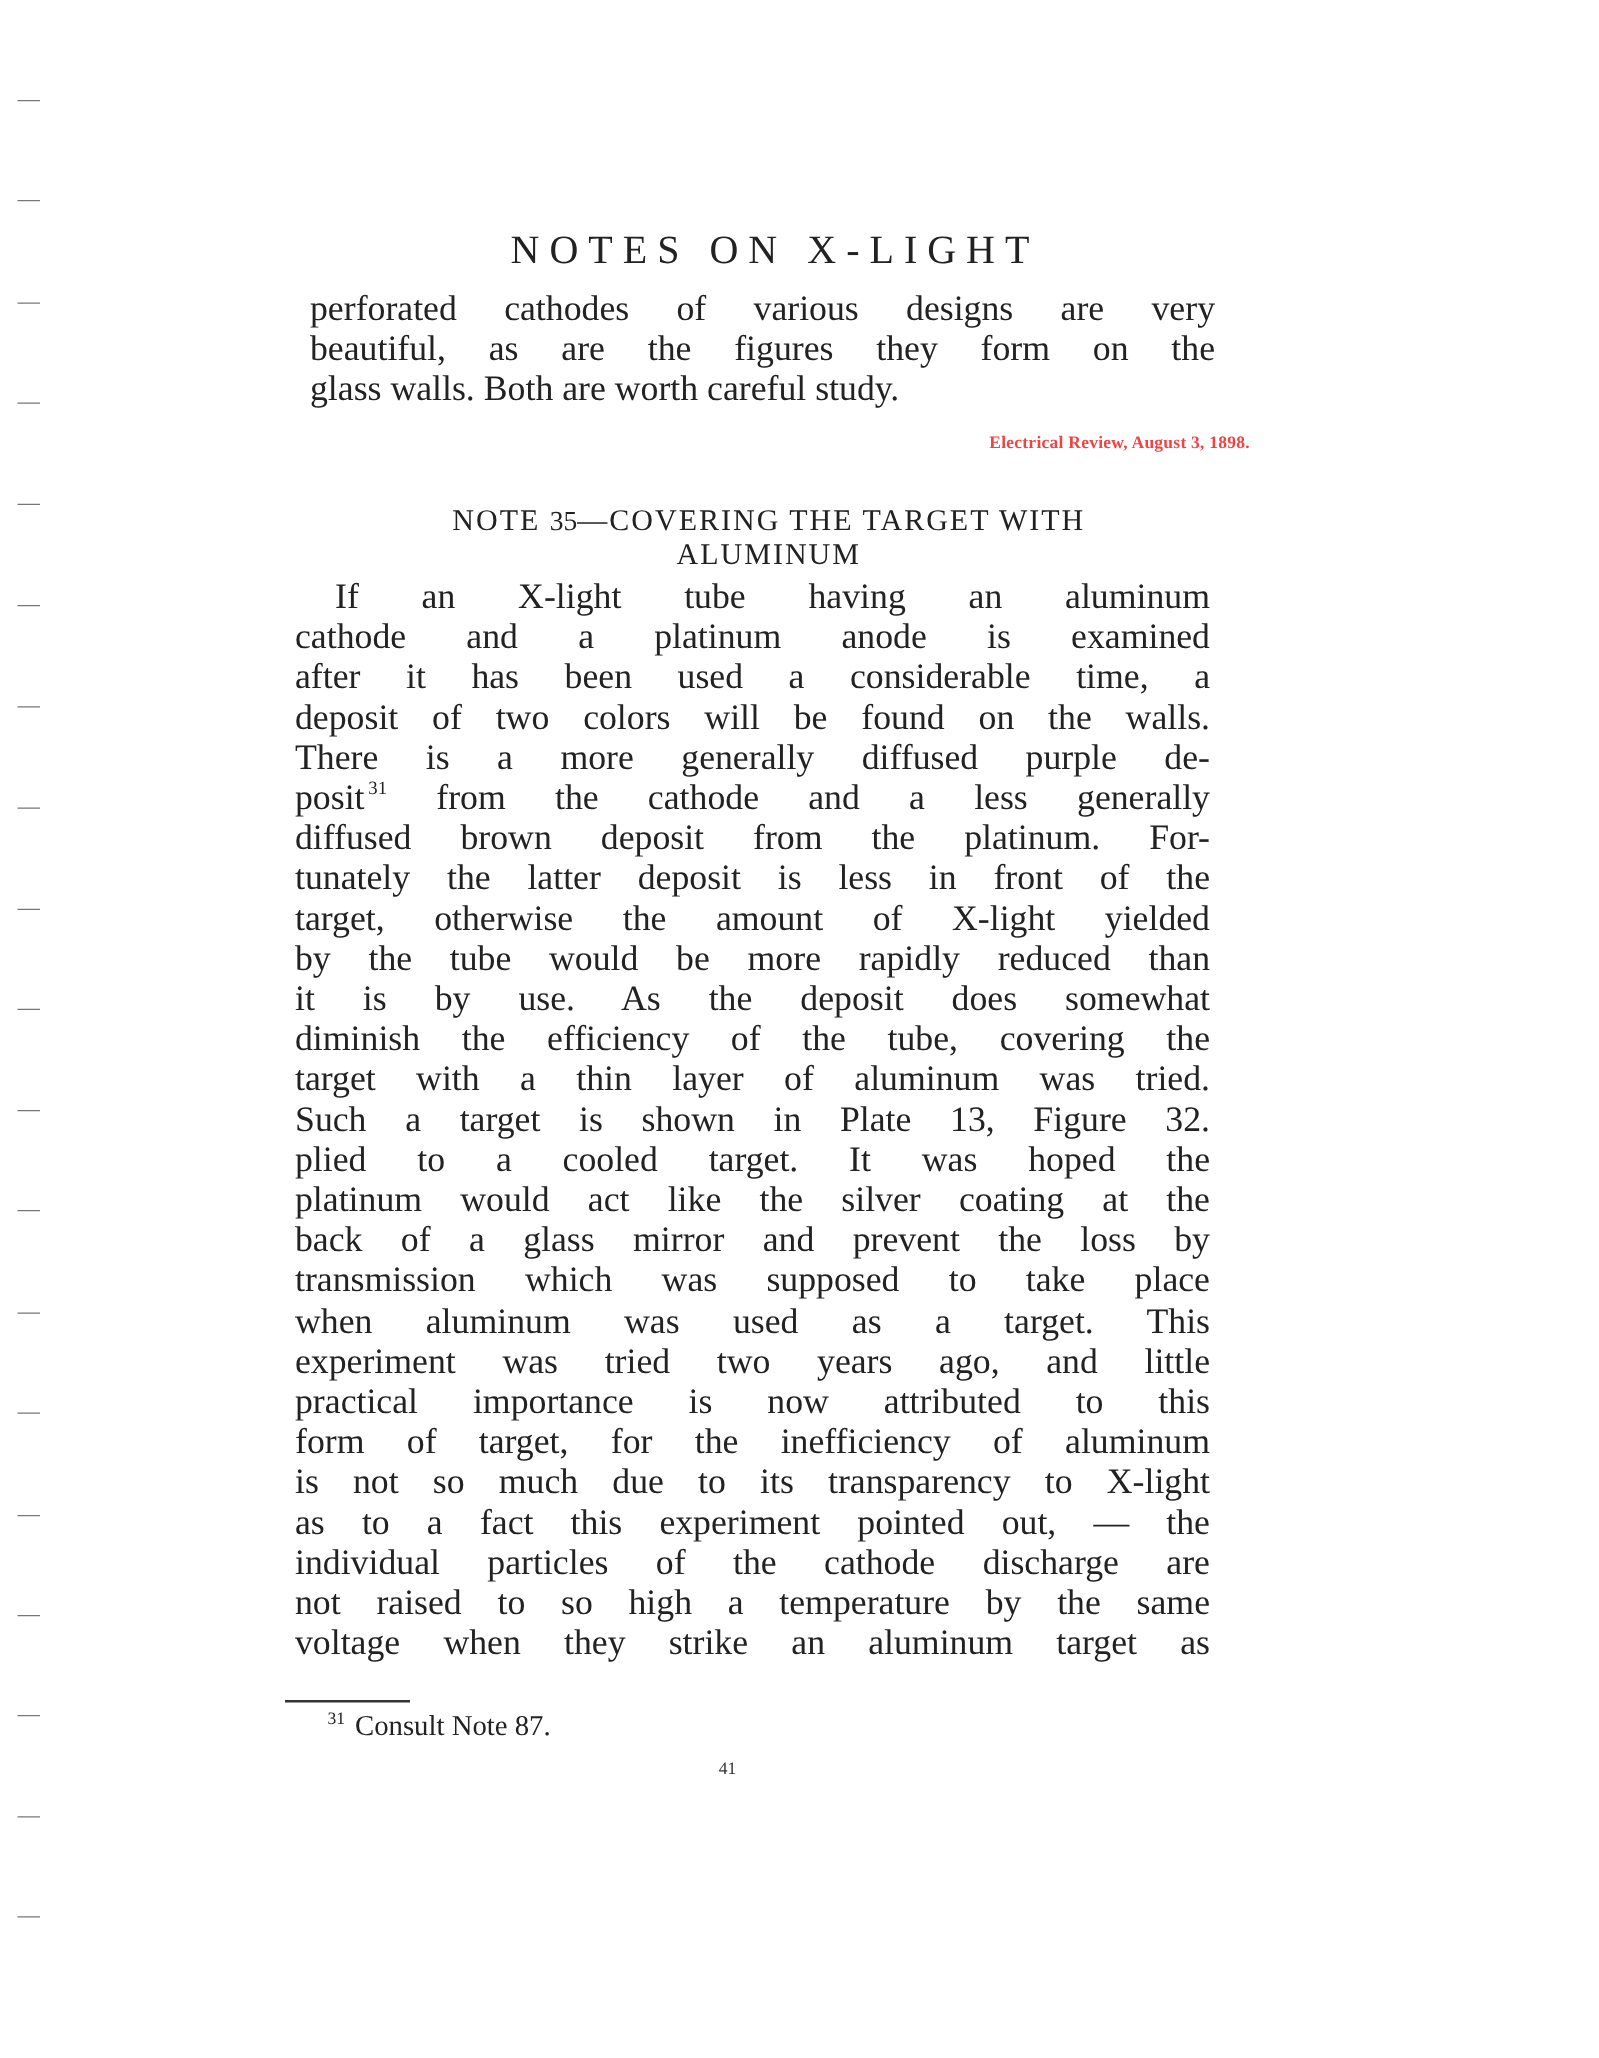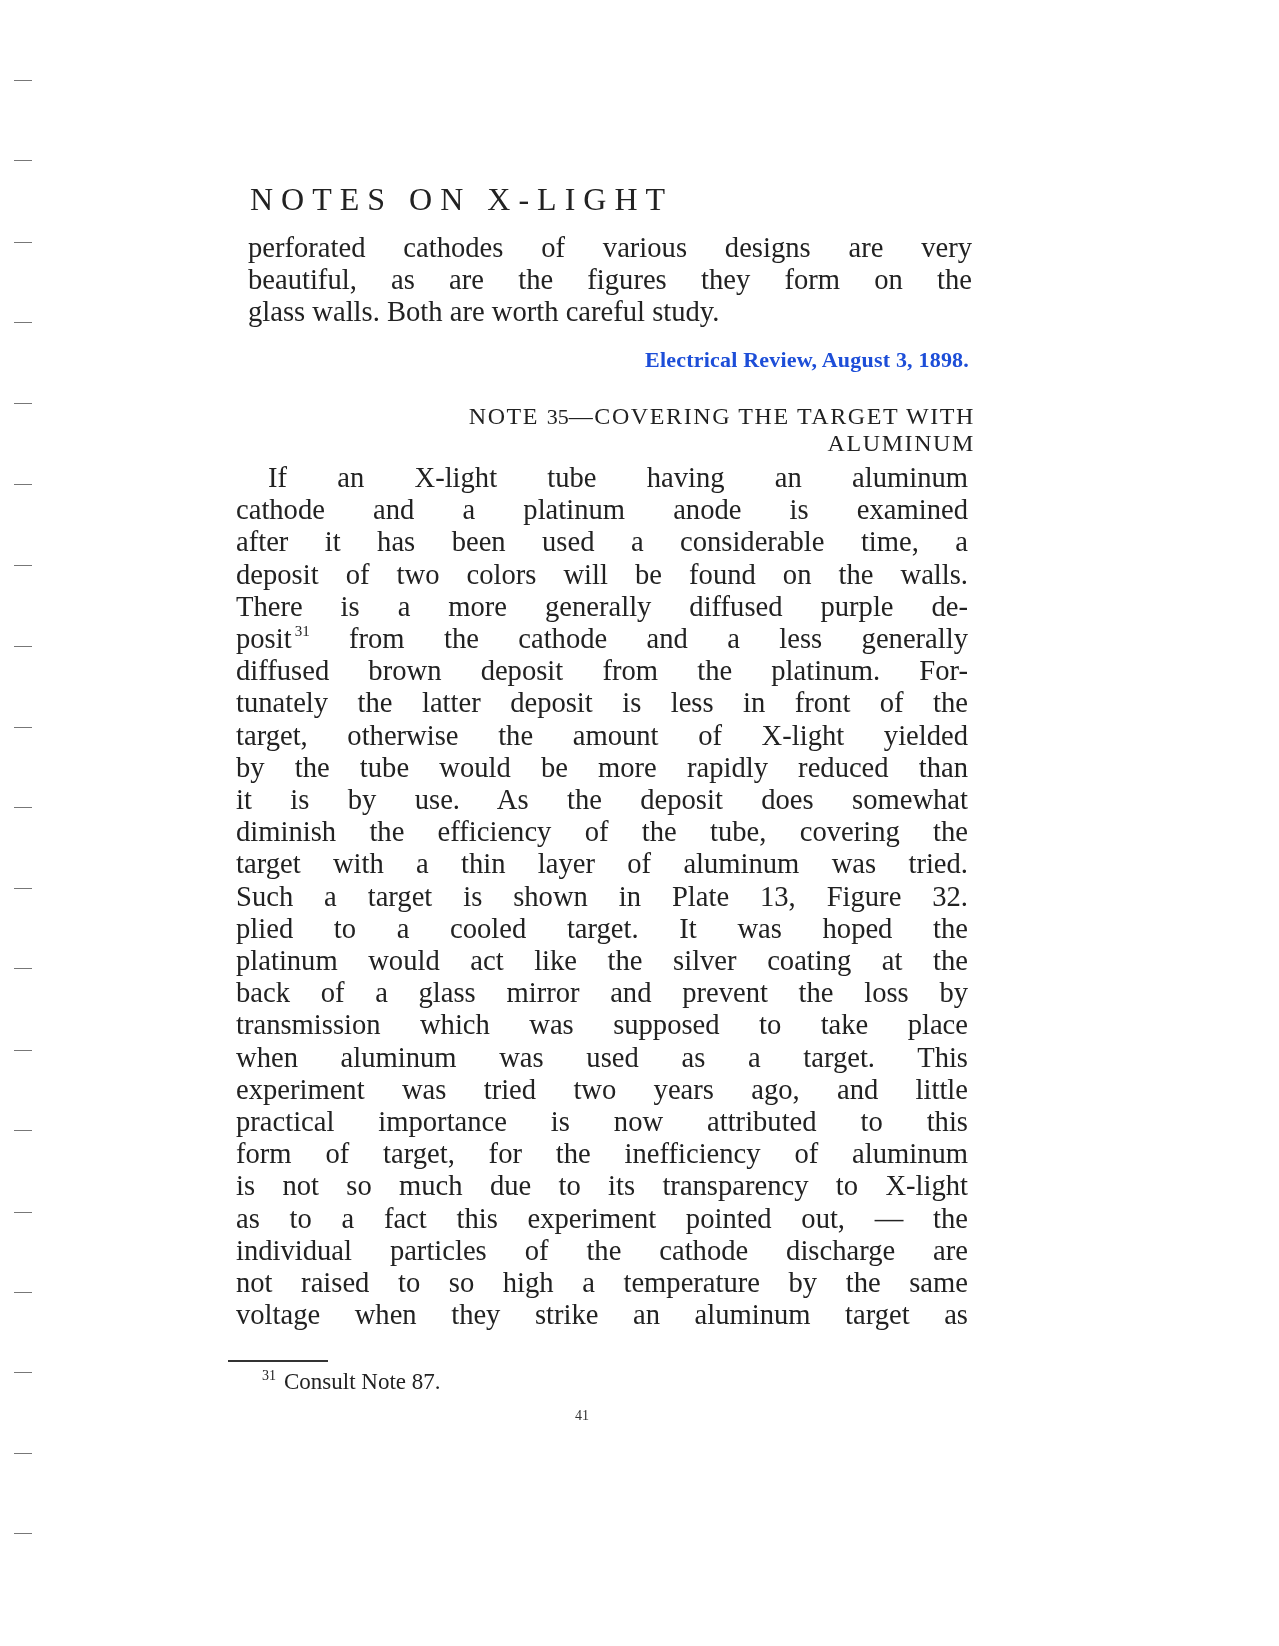--- a/index.html
+++ b/index.html
@@ -2,38 +2,38 @@
 <html><head>
 <meta charset="utf-8">
 <style>
   html, body { margin: 0; padding: 0; }
   body {
     width: 1279px; height: 1646px; background: #ffffff; position: relative;
     overflow: hidden; font-family: "DejaVu Serif", "Liberation Serif", serif; color: #1e1e1e;
   }
   .tick { position: absolute; left: 14px; width: 18px; height: 1px; background: #777; }
   .running-head {
-    position: absolute; top: 180px; left: 250px; width: 740px; text-align: left;
+    position: absolute; top: 180px; left: 250px; width: 740px; text-align: center;
     font-family: "Liberation Serif", serif; font-size: 32px; letter-spacing: 8px;
     color: #222; line-height: 38px;
   }
   .body-text {
     position: absolute; left: 236px; width: 730px;
     font-family: "Liberation Serif", serif; font-size: 28.6px; line-height: 32.2px;
     color: #222; text-align: justify;
   }
   .line { display: block; white-space: nowrap; text-align-last: justify; text-align: justify; }
   .line.last { text-align-last: left; }
   .intro { top: 232px; left: 248px; width: 724px; }
   .citation {
-    position: absolute; top: 347px; right: 310px; font-family: "Liberation Serif", serif;
-    font-size: 22px; font-weight: bold; color: #1d4ed8; letter-spacing: 0.2px;
+    position: absolute; top: 347px; right: 279px; font-family: "Liberation Serif", serif;
+    font-size: 14px; font-weight: bold; color: #ef4444; letter-spacing: 0.2px;
   }
   .note-heading {
-    position: absolute; top: 403px; left: 255px; width: 720px; text-align: right;
+    position: absolute; top: 403px; left: 255px; width: 720px; text-align: center;
     font-family: "Liberation Serif", serif; font-size: 24px; line-height: 27px;
     letter-spacing: 1.6px; color: #222;
   }
   .note-heading .num { font-size: 22px; letter-spacing: 0; }
   .main { top: 462px; left: 236px; width: 732px; }
   .main .line:first-child { padding-left: 32px; }
   sup.fn { font-size: 15px; vertical-align: 12px; line-height: 0; margin-left: 3px; }
   .footnote-rule { position: absolute; left: 228px; top: 1360px; width: 100px; height: 2px; background: #333; }
   .footnote {
     position: absolute; left: 262px; top: 1368px; font-family: "Liberation Serif", serif;

